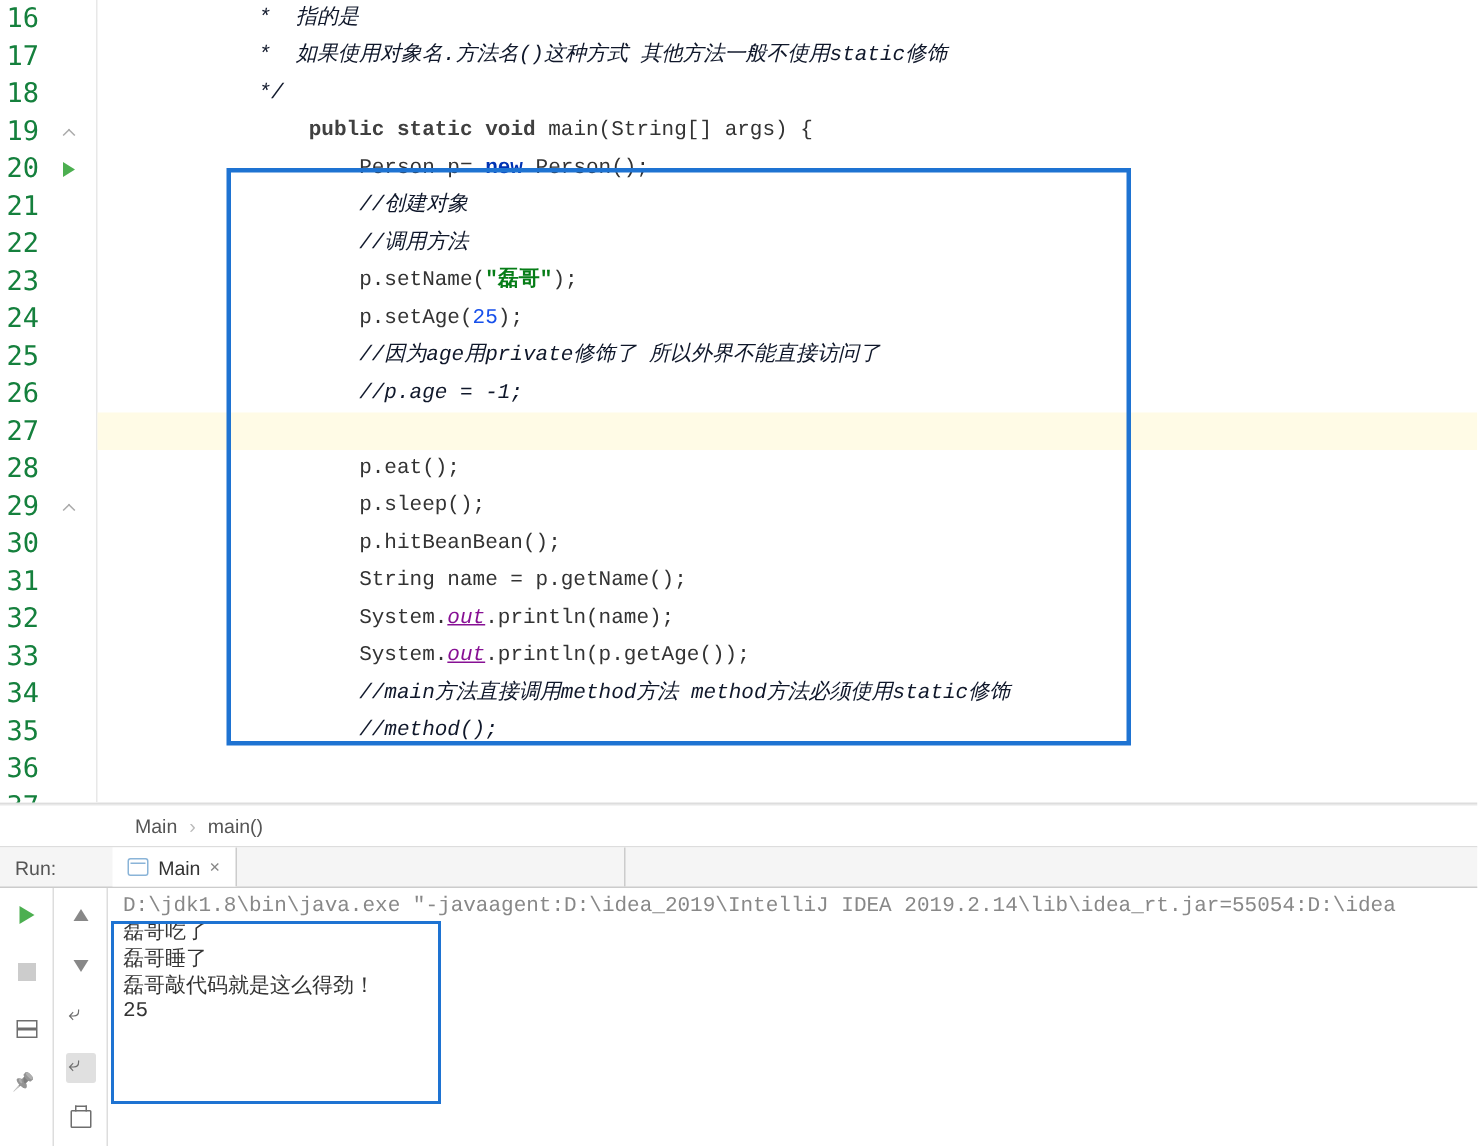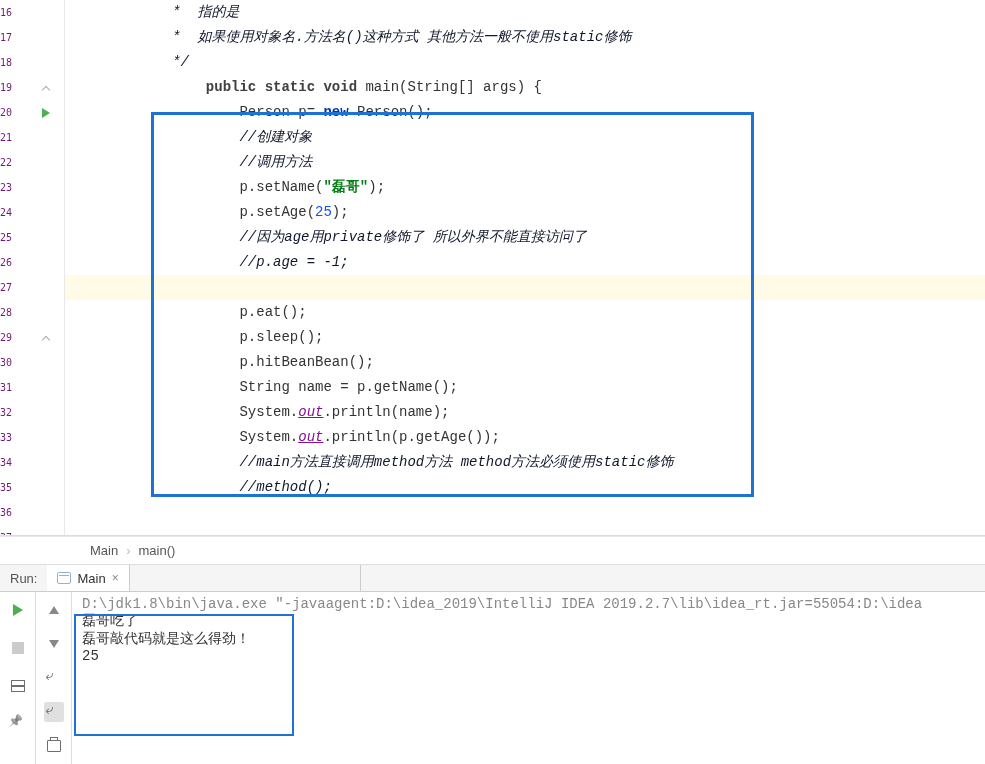--- a/index.html
+++ b/index.html
@@ -2,40 +2,40 @@
 <html><head>
 <meta charset="utf-8">
 <style>
   * { box-sizing: border-box; }
   html, body { margin:0; padding:0; font-family: 'Segoe UI', Arial, sans-serif; font-size:13px; color:#333; background:#fff; }
   .app { display:flex; flex-direction:column; width:985px; height:764px; overflow:hidden; }
   .editor-area { display:flex; flex:1; overflow:hidden; border-bottom:1px solid #ddd; background:#fff; }
   .gutter { width:65px; background:#fff; border-right:1px solid #e8e8e8; display:flex; flex-direction:column; }
   .gutter-main { flex:1; }
   .line-row { display:flex; align-items:center; height:25px; }
-  .lineno { width:30px; color:#701a75; font-family:Consolas,monospace; font-size:10px; padding-right:4px; }
+  .lineno { width:30px; text-align:right; color:#15803d; font-family:Consolas,monospace; font-size:18px; padding-right:4px; }
   .marker { width:32px; display:flex; align-items:center; justify-content:center; }
   .run-triangle { width:0; height:0; border-left:8px solid #4caf50; border-top:5px solid transparent; border-bottom:5px solid transparent; }
   .fold-icon { width:10px; height:10px; position:relative; }
   .fold-icon::before { content:""; position:absolute; left:2px; top:1px; width:5px; height:5px; border-bottom:1.5px solid #aaa; border-right:1.5px solid #aaa; transform:rotate(45deg); }
   .fold-up::before { transform:rotate(-135deg); top:4px; }
   .code-col { flex:1; position:relative; font-family:Consolas,"Courier New",monospace; font-size:14px; line-height:25px; }
   .code-line { height:25px; white-space:pre; padding-left:40px; position:relative; }
   .hl-line { background:#fffbe6; }
   .kw { color:#404040; font-weight:bold; }
   .kw2 { color:#0033b3; font-weight:bold; }
   .cm { color:#0f172a; font-style:italic; }
   .str { color:#067d17; font-weight:bold; }
   .num { color:#1750eb; }
   .field { color:#871094; font-style:italic;text-decoration:underline; }
   .highlight-box { position:absolute; border:3px solid #1e73d2; pointer-events:none; z-index:5; }
   .breadcrumb { height:28px; border-top:1px solid #e8e8e8; display:flex; align-items:center; padding-left:90px; gap:8px; color:#555; font-size:13px; }
   .crumb-sep { color:#bbb; }
   .run-panel { display:flex; flex-direction:column; height:200px; border-top:1px solid #ddd; }
-  .run-tabs { height:27px; display:flex; align-items:center; background:#f5f5f5; border-bottom:1px solid #ccc; }
+  .run-tabs { height:27px; display:flex; align-items:center; background:#f5f5f5; border-bottom:1px solid #ccc;gap:28px; }
   .run-label { padding:0 10px; color:#555; font-size:13px; }
   .run-tab { display:flex; align-items:center; gap:6px; padding:0 10px; height:100%; background:#fff; border-right:1px solid #ccc; }
   .tab-icon { width:14px; height:12px; border:1px solid #8ab4d8; border-radius:2px; position:relative; }
   .tab-icon::before { content:""; position:absolute; top:2px; left:1px; right:1px; height:1px; background:#8ab4d8; }
   .tab-close { color:#888; font-size:12px; cursor:pointer; }
   .tabs-divider { width:1px; height:100%; background:#ccc; margin-left:230px; }
   .run-body { flex:1; display:flex; position:relative; }
   .run-side1 { width:36px; border-right:1px solid #ddd; display:flex; flex-direction:column; align-items:center; padding-top:8px; gap:18px; }
   .run-side2 { width:36px; border-right:1px solid #ddd; display:flex; flex-direction:column; align-items:center; padding-top:8px; gap:14px; }
   .icon-btn { width:20px; height:20px; display:flex; align-items:center; justify-content:center; cursor:pointer; color:#6e6e6e; }
@@ -226,21 +226,22 @@
             <span class="icon-textwrap"></span>
           </div>
         <div class="icon-btn icon-wrap2">
             <span class="icon-textwrap"></span>
           </div>
         <div class="icon-btn">
             <span class="icon-print"></span>
           </div>
       </div>
       <div class="console" id="console">
-        <div class="cmdline">D:\jdk1.8\bin\java.exe "-javaagent:D:\idea_2019\IntelliJ IDEA 2019.2.7\lib\idea_rt.jar=55054:D:\idea</div>
+        <div class="cmdline">D:\jdk1.8\bin\java.exe "-javaagent:D:\idea_2019\IntelliJ IDEA 2019.2.14\lib\idea_rt.jar=55054:D:\idea</div>
         <div class="console-box" style="left:2px; top:22px; width:220px; height:122px;"></div>
       <div>磊哥吃了</div>
+          <div>磊哥睡了</div>
           <div>磊哥敲代码就是这么得劲！</div>
           <div>25</div>
         </div>
     </div>
   </div>
 </div>
 
 </body></html>

